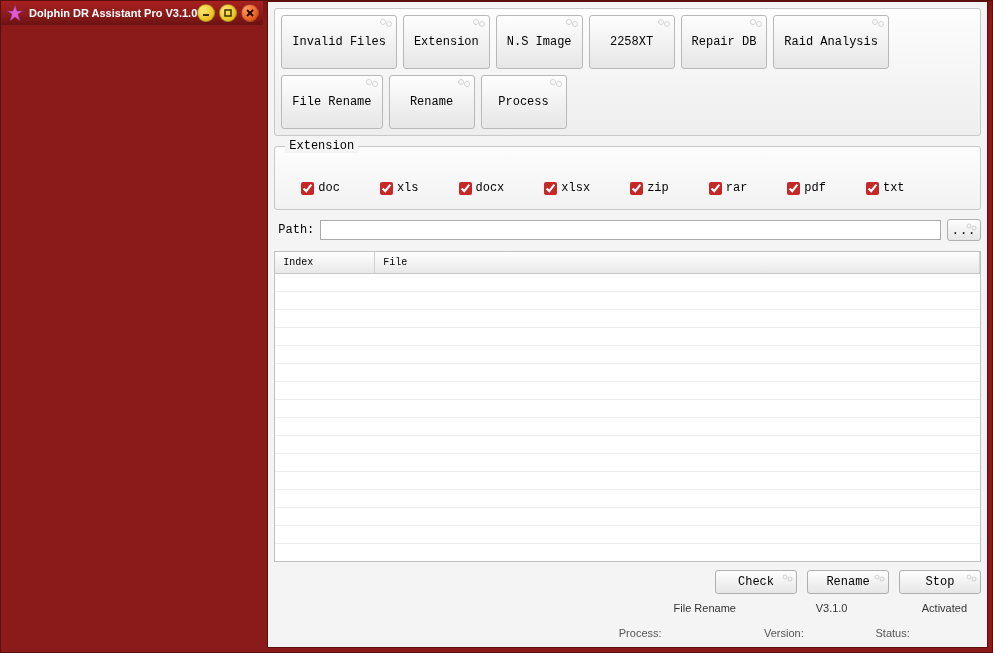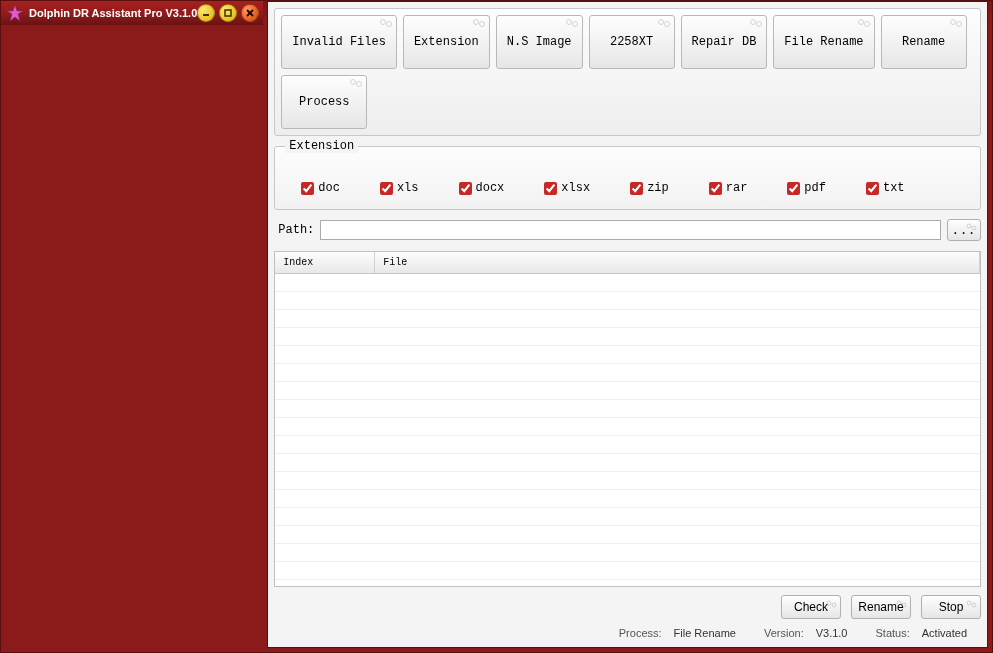--- a/index.html
+++ b/index.html
@@ -165,39 +165,39 @@
     height: 18px;
     border-bottom: 1px solid #eeeeee;
     display: flex;
   }
   .bottom-buttons {
     display: flex; justify-content: flex-end; gap: 10px;
     margin-top: 8px;
   }
   .action-btn {
     position: relative;
-    width: 60px; height: 24px;
+    width: 82px; height: 24px;
     border: 1px solid #b0b0b0;
     background: linear-gradient(to bottom, #fefefe, #e6e6e6);
     border-radius: 3px;
-    font-family: Liberation Sans, sans-serif;
+    font-family: Liberation Mono, monospace;
     font-size: 12px;
     cursor: pointer;
     display: flex; align-items: center; justify-content: center;
   }
   .action-btn .corner { position:absolute; top:1px; right:2px; opacity:0.35;}
   .statusbar {
     display: flex;
     justify-content: flex-end;
     gap: 28px;
     padding: 8px 14px 2px 0;
     font-size: 11px;
     color: #333;
   }
-  .statusbar .lbl { color: #555; margin-right: 6px;}
+  .statusbar .lbl { color: #555; margin-right: 6px; margin-top: 25px;}
   .statusbar .pair { display: flex; gap: 6px; }
 </style>
 </head>
 <body>
 
 <div class="window">
   <div class="titlebar">
     <span class="app-icon">
       <svg viewBox="0 0 16 16">
           <polygon points="8,0 10,6 16,6 11,9 13,16 8,12 3,16 5,9 0,6 6,6" fill="#e05ad0" stroke="#7a2a70" stroke-width="0.5"></polygon>
@@ -260,20 +260,27 @@
               <circle cx="4" cy="4" r="2.5" fill="none" stroke="#888"></circle>
               <circle cx="10" cy="6" r="2.5" fill="none" stroke="#888"></circle>
             </svg></span>
           <span>Repair DB</span>
         </div>
         <div class="tb-btn">
           <span class="corner"><svg viewBox="0 0 14 10">
               <circle cx="4" cy="4" r="2.5" fill="none" stroke="#888"></circle>
               <circle cx="10" cy="6" r="2.5" fill="none" stroke="#888"></circle>
             </svg></span>
+          <span>Raid Analysis</span>
+        </div>
+        <div class="tb-btn">
+          <span class="corner"><svg viewBox="0 0 14 10">
+              <circle cx="4" cy="4" r="2.5" fill="none" stroke="#888"></circle>
+              <circle cx="10" cy="6" r="2.5" fill="none" stroke="#888"></circle>
+            </svg></span>
           <span>File Rename</span>
         </div>
         <div class="tb-btn">
           <span class="corner"><svg viewBox="0 0 14 10">
               <circle cx="4" cy="4" r="2.5" fill="none" stroke="#888"></circle>
               <circle cx="10" cy="6" r="2.5" fill="none" stroke="#888"></circle>
             </svg></span>
           <span>Rename</span>
         </div>
         <div class="tb-btn">

